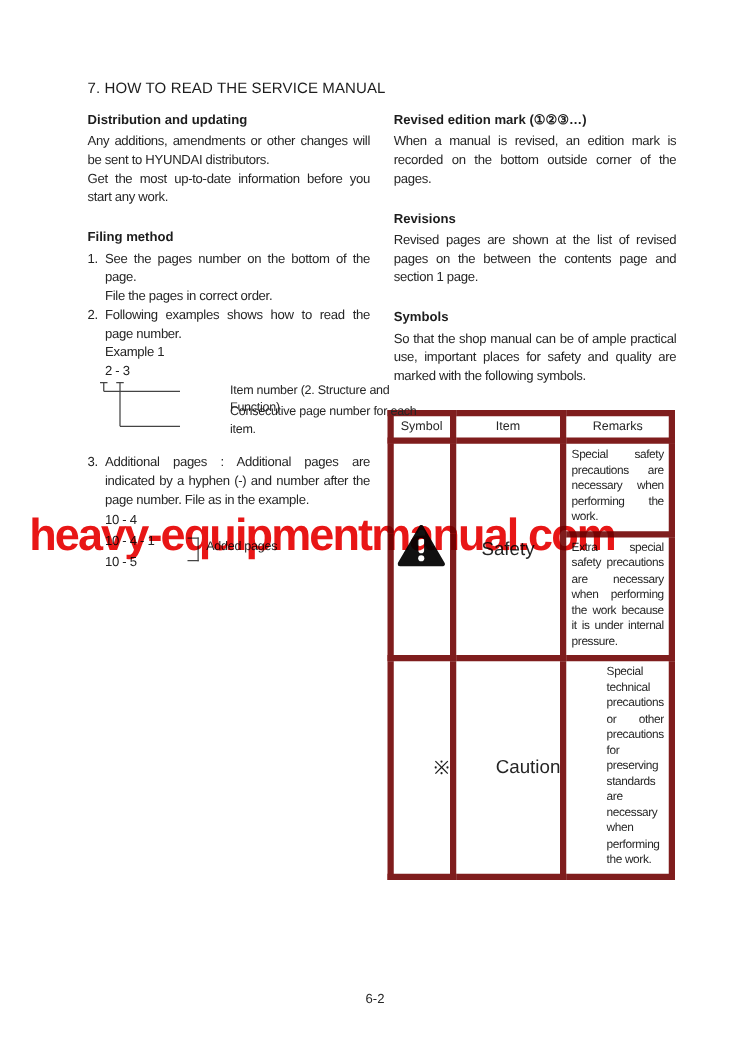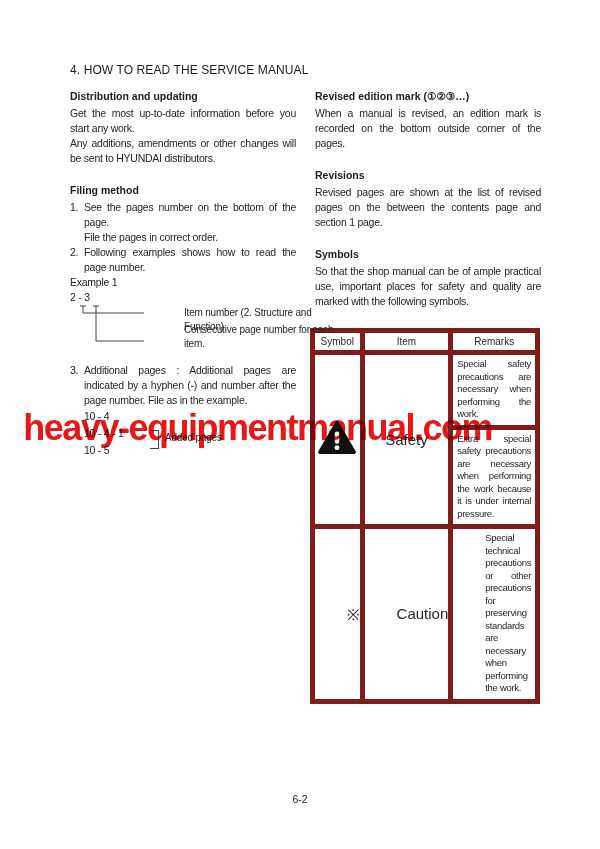--- a/index.html
+++ b/index.html
@@ -11,21 +11,21 @@
   .columns { position:absolute; left:70px; top:62px; width:472px; display:flex; gap:19px; }
   .col { width:226px; }
   .page-title { font-size:12px; line-height:16px; white-space:nowrap; letter-spacing:0.1px; margin-bottom:11px; color:#1d1d1d; }
   h2.sec { font-size:10.5px; line-height:15px; font-weight:bold; margin:17px 0 2px 0; color:#1d1d1d; }
   h2.sec.first { margin-top:0; }
   .col-right h2.sec.first { margin-top:27px; }
   .bodytext { font-size:10.5px; line-height:15px; letter-spacing:-0.25px; text-align:justify; color:#262626; }
   .li { display:flex; }
   .li-num { flex:none; width:14px; font-size:10.5px; line-height:15px; letter-spacing:-0.25px; }
   .li-body { flex:1; }
-  .indent { }
+  .indent { margin-left:14px; }
   .mono-line { font-size:10.5px; line-height:15px; letter-spacing:-0.25px; }
   
   .diagram { position:relative; height:58px; width:226px; }
   .diagram svg { position:absolute; left:0; top:0; }
   .callout { position:absolute; left:78px; width:152px; font-size:10px; line-height:14px; letter-spacing:-0.2px; text-align:left; color:#262626;margin-left:36px; }
   .callout.c1 { top:1px; }
   .callout.c2 { top:18px; }
   
   .pages-list { position:relative; margin-left:14px; }
   .pages-row { font-size:10.5px; line-height:17px; letter-spacing:-0.25px; }
@@ -53,25 +53,25 @@
   .footer-page-number { position:absolute; left:0; top:793px; width:600px; text-align:center; font-size:10.5px; color:#262626; }
 </style>
 </head>
 <body>
 
 <div class="page">
 
   <div class="columns">
 
     <div class="col col-left">
-      <div class="page-title">4.  HOW TO READ THE SERVICE MANUAL</div>
+      <div class="page-title">7.  HOW TO READ THE SERVICE MANUAL</div>
 
       <h2 class="sec first">Distribution and updating</h2>
+      <div class="bodytext">Any additions, amendments or other changes will be sent to HYUNDAI distributors.</div>
       <div class="bodytext">Get the most up-to-date information before you start any work.</div>
-      <div class="bodytext">Any additions, amendments or other changes will be sent to HYUNDAI distributors.</div>
 
       <h2 class="sec">Filing method</h2>
 
       <div class="li">
         <div class="li-num">1.</div>
         <div class="li-body">
           <div class="bodytext">See the pages number on the bottom of the page.</div>
           <div class="bodytext">File the pages in correct order.</div>
         </div>
       </div>

